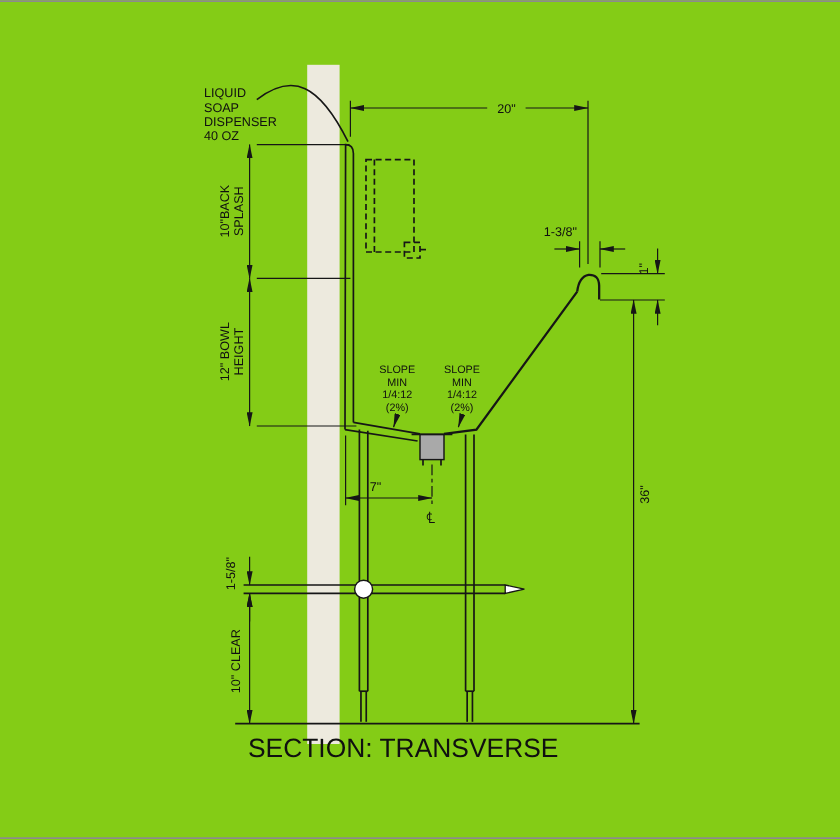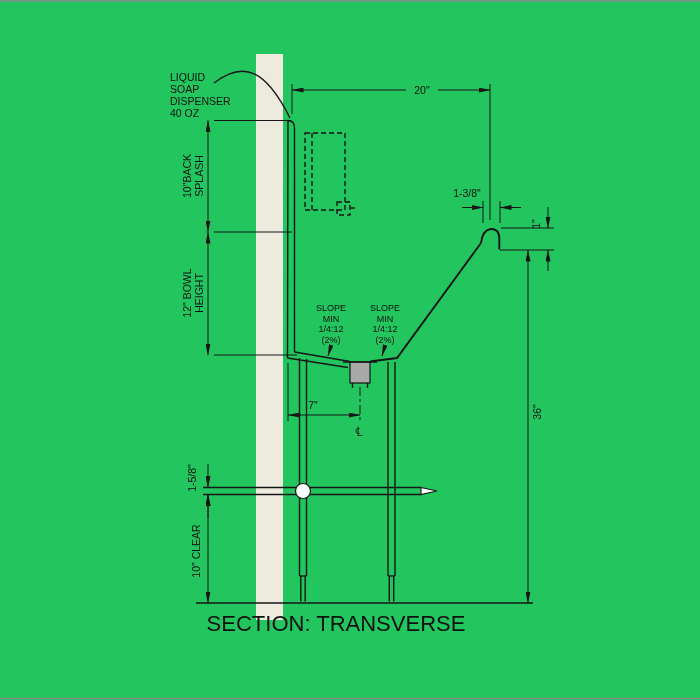--- a/index.html
+++ b/index.html
@@ -1,16 +1,16 @@
 <!DOCTYPE html>
 <html><head>
 <meta charset="utf-8">
 <style>
   html,body{margin:0;padding:0;background:#ffffff;}
-  .stage{position:relative;width:700px;height:700px;background:#22c55e;overflow:hidden;
+  .stage{position:relative;width:700px;height:700px;background:#84cc16;overflow:hidden;
          font-family:"Liberation Sans",sans-serif;}
   svg{position:absolute;left:0;top:0;}
   text{fill:#101010;font-family:"Liberation Sans",sans-serif;}
   .ln{stroke:#161616;stroke-width:1.4;fill:none;stroke-linecap:butt;}
   .ln-thick{stroke:#161616;stroke-width:1.9;fill:none;}
   .dim line{stroke:#161616;stroke-width:1;fill:none;}
   .dash{stroke-dasharray:5 3;}
   .cl{stroke:#161616;stroke-width:1;stroke-dasharray:9 3 3 3;}
   .dim-text{font-size:10.5px;}
   .note-text{font-size:9px;}

